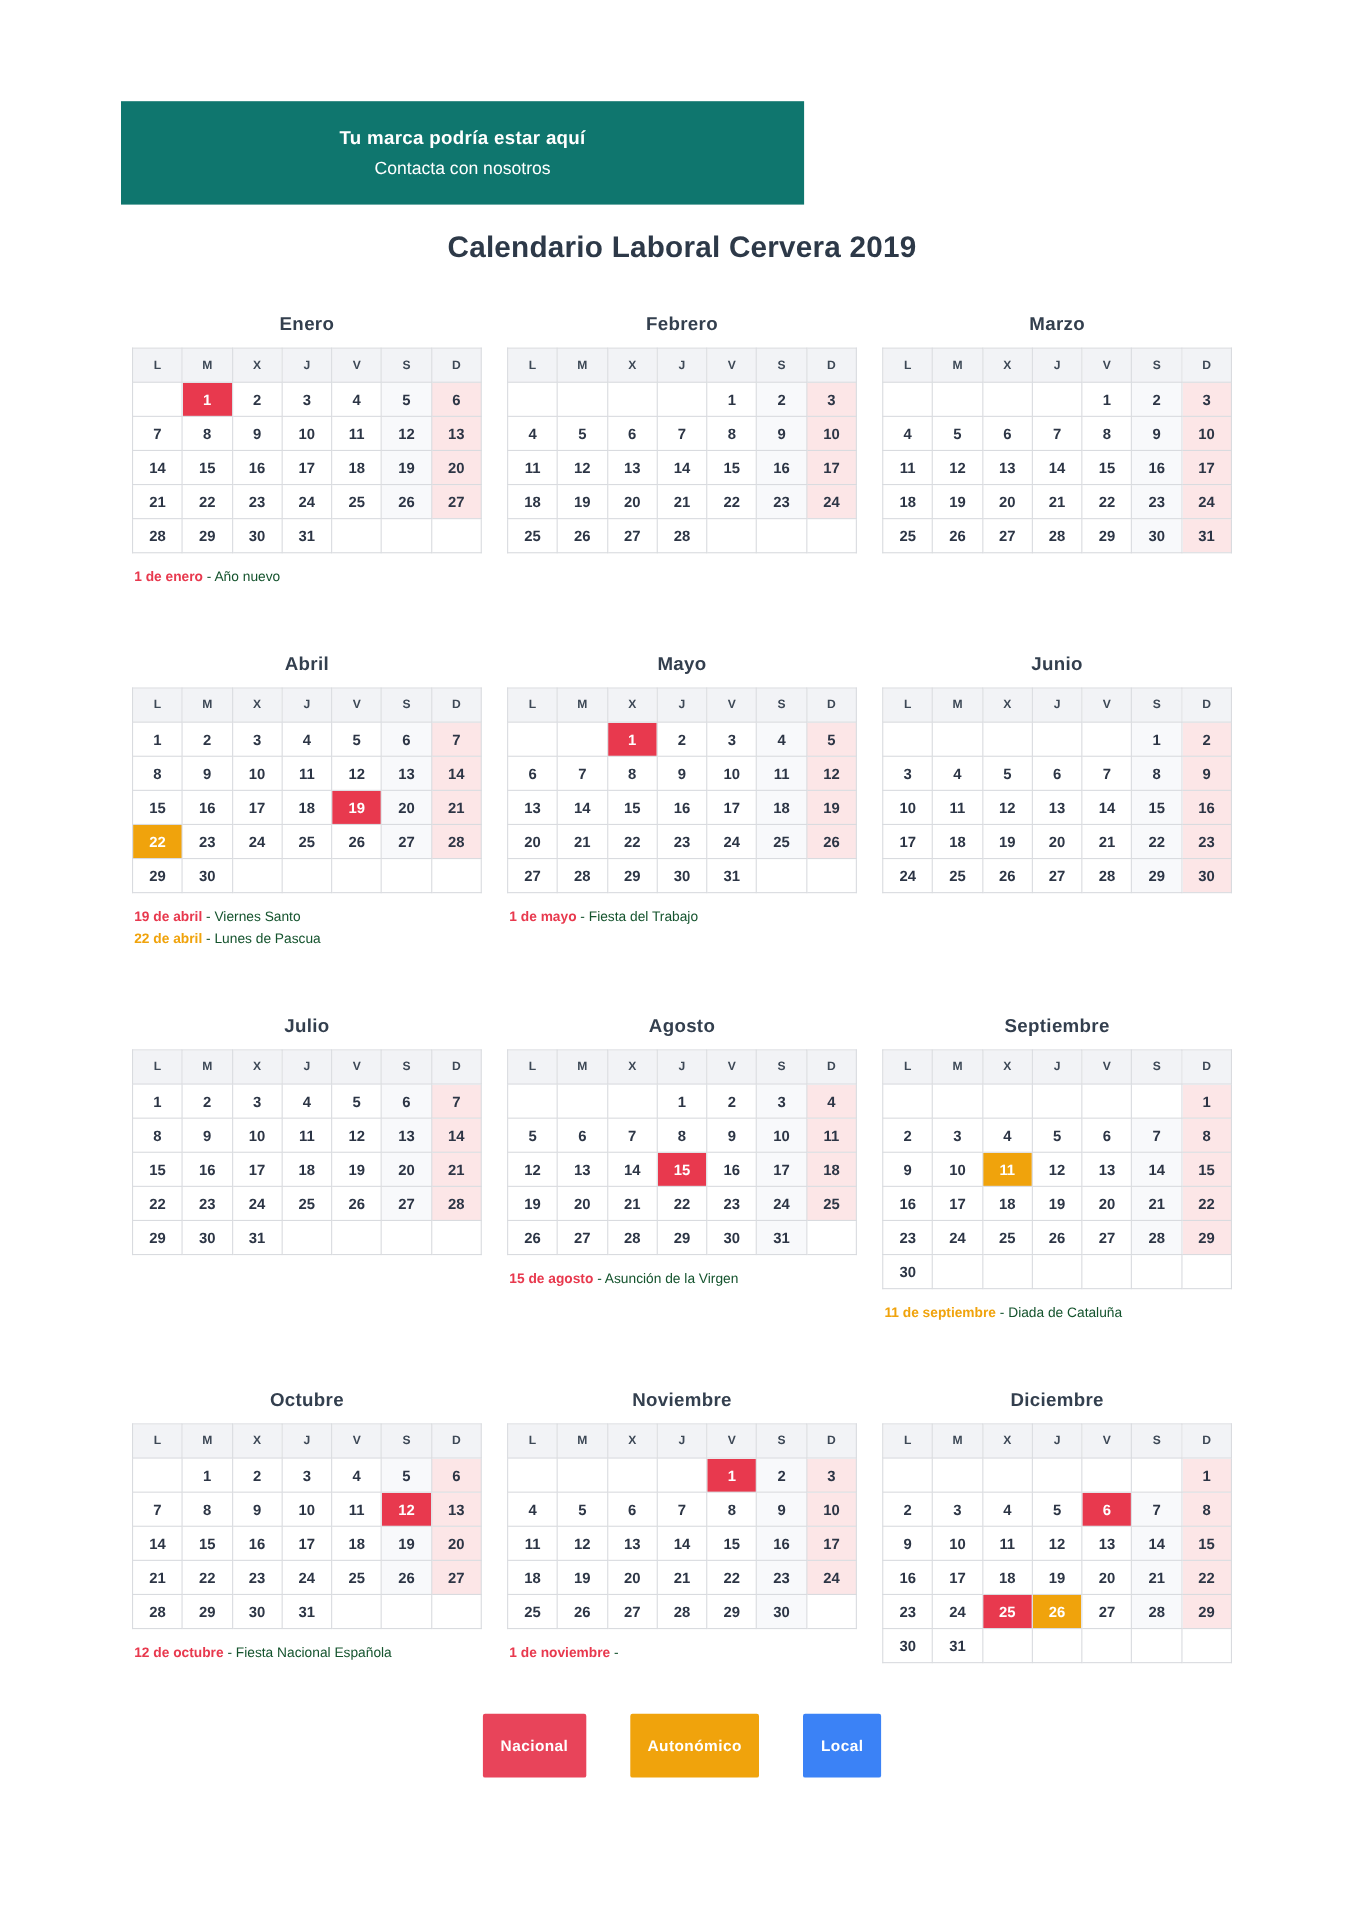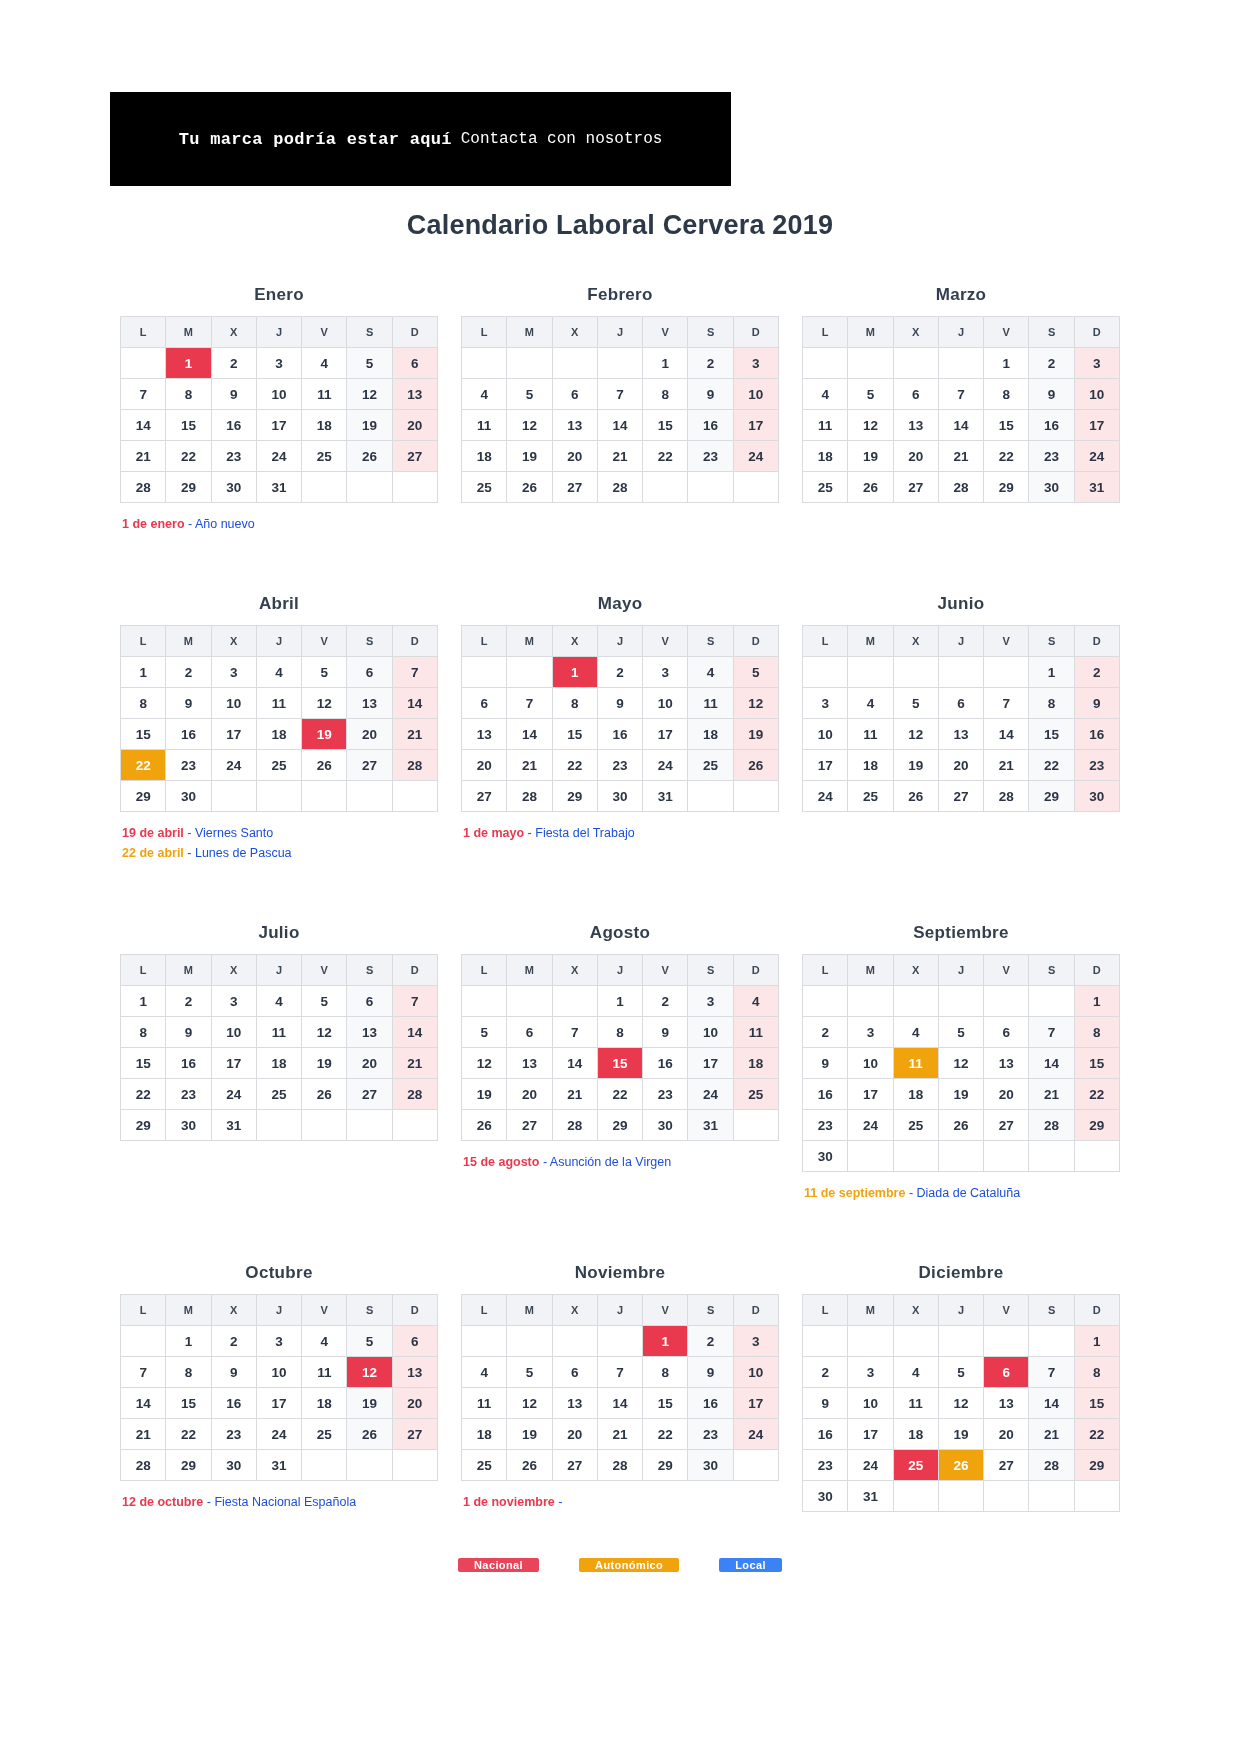--- a/index.html
+++ b/index.html
@@ -29,23 +29,23 @@
   .logo-page {
     position: absolute; left: 6px; right: 6px; bottom: 6px; height: 19px;
     background: #ffffff; border-radius: 1px;
   }
   .logo-text { font-size: 31px; letter-spacing: -0.5px; white-space: nowrap; }
   .logo-text .p1 { color: #3e4a5c; font-weight: 400; }
   .logo-text .p2 { color: #1fbd9e; font-weight: 700; }
   .logo-text .p3 { color: #3e4a5c; font-weight: 400; font-size: 23px; }
 
   .banner {
-    width: 621px; height: 94px; background: #000000; color: #ffffff;
-    display: flex; align-items: center; justify-content: center;
-    gap: 9px; cursor: pointer; font-family: Liberation Mono, monospace;
+    width: 621px; height: 94px; background: #0f766e; color: #ffffff;
+    display: flex; flex-direction: column; align-items: center; justify-content: center;
+    gap: 9px; cursor: pointer;
   }
   .banner-line1 { font-size: 17px; font-weight: 700; letter-spacing: 0.3px; }
   .banner-line2 { font-size: 16px; font-weight: 400; }
 
   
   .page-title {
     margin: 24px 0 0 120px; width: 1000px; text-align: center;
     font-size: 27px; font-weight: 700; color: #2d3948; letter-spacing: 0.2px;
   }
 
@@ -73,31 +73,31 @@
   table.cal td.sat { background: #f8f9fb; }
   table.cal td.sun { background: #fce6e7; }
   table.cal td.hl-national { background: #e8394e; color: #ffffff; }
   table.cal td.hl-autonomic { background: #f0a30c; color: #ffffff; }
 
   .notes { margin-top: 11px; padding-left: 2px; }
   .note { font-size: 12.5px; line-height: 20px; white-space: nowrap; }
   .note-date { font-weight: 700; }
   .note-date.nd-national { color: #e8394e; }
   .note-date.nd-autonomic { color: #f0a30c; }
-  .note-desc { color: #1d4ed8; font-weight: 400; }
+  .note-desc { color: #14532d; font-weight: 400; }
 
   
   .legend-row {
     margin: 46px 0 0 120px; width: 1000px;
     display: flex; justify-content: center; gap: 40px;
   }
   .legend-btn {
     border: none; color: #ffffff; font-family: inherit;
-    font-size: 11px; font-weight: 700; letter-spacing: 0.4px;
-    padding: 1px 16px; border-radius: 2px; cursor: pointer;
+    font-size: 14px; font-weight: 700; letter-spacing: 0.4px;
+    padding: 21px 16px; border-radius: 2px; cursor: pointer;
   }
   .legend-btn.btn-national { background: #e8445a; }
   .legend-btn.btn-autonomic { background: #f0a30c; }
   .legend-btn.btn-local { background: #3b82f6; }
 </style>
 </head>
 <body>
 
 <div class="header">
   <div class="banner">

